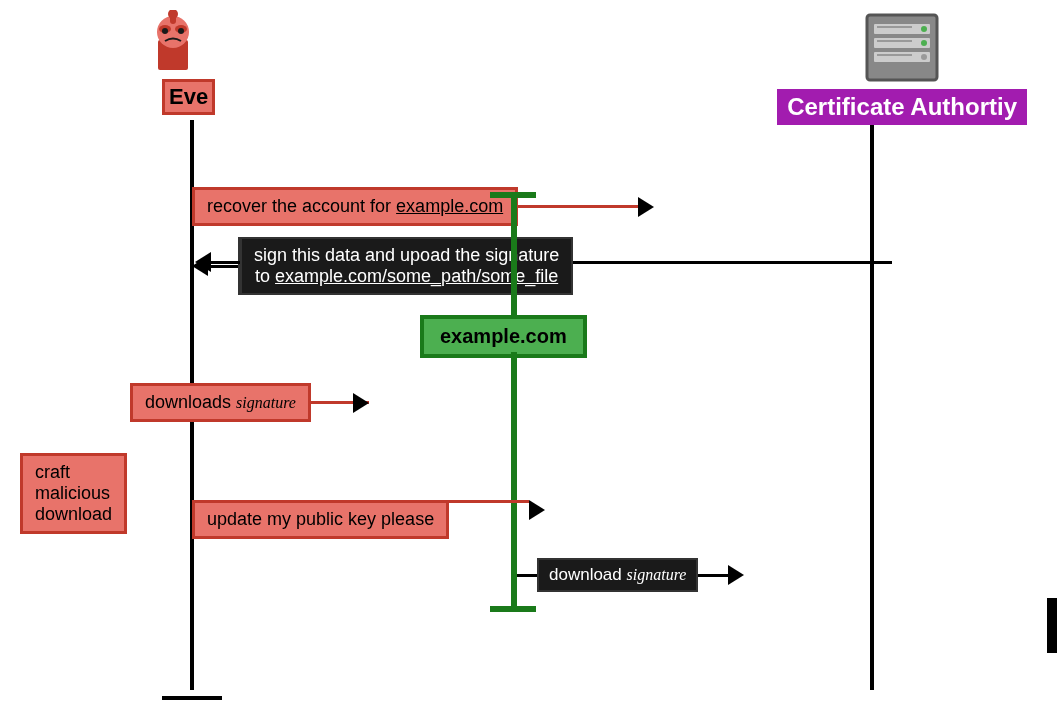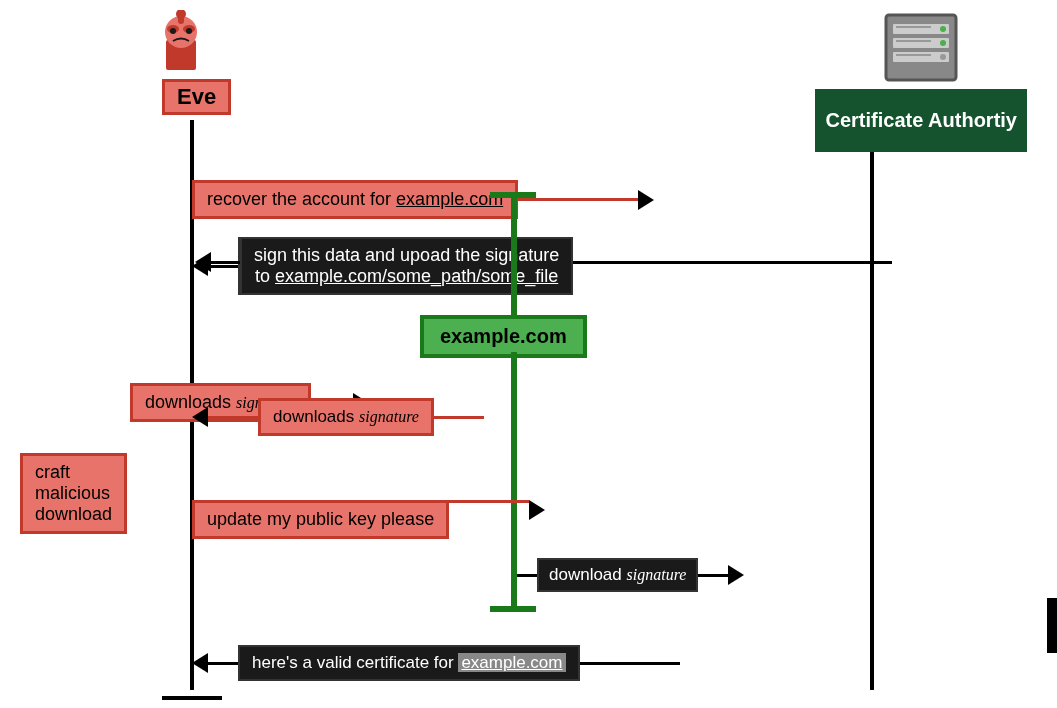--- a/index.html
+++ b/index.html
@@ -51,41 +51,41 @@
       top: 10px;
     }
 
     .eve-label {
       margin-top: 4px;
       font-size: 22px;
       font-weight: bold;
       color: #000;
       background: #e8736a;
       border: 3px solid #c0392b;
-      padding: 2px 12px;
+      padding: 2px 4px;
       margin-left: 32px;
     }
 
     
     .ca-actor {
       position: absolute;
       right: 30px;
       top: 10px;
       display: flex;
       flex-direction: column;
       align-items: center;
     }
 
     .ca-label {
       margin-top: 4px;
-      font-size: 20px;
+      font-size: 24px;
       font-weight: bold;
       color: #fff;
-      background: #14532d;
-      padding: 20px 10px;
+      background: #a21caf;
+      padding: 4px 10px;
       white-space: nowrap;
     }
 
     .msg-box {
       padding: 6px 12px;
       font-size: 18px;
       border: 3px solid #c0392b;
       background: #e8736a;
       color: #000;
       white-space: nowrap;
@@ -216,21 +216,21 @@
       <circle cx="62" cy="33" r="3" fill="#4caf50"></circle>
       <circle cx="62" cy="47" r="3" fill="#999"></circle>
 
       <rect x="15" y="16" width="35" height="2" fill="#999"></rect>
       <rect x="15" y="30" width="35" height="2" fill="#999"></rect>
       <rect x="15" y="44" width="35" height="2" fill="#999"></rect>
     </svg>
     <div class="ca-label">Certificate Authortiy</div>
   </div>
 
-  <div style="position:absolute; top:180px; left:192px; display:flex; align-items:center;text-align:center;">
+  <div style="position:absolute; top:187px; left:192px; display:flex; align-items:center;text-align:center;">
     <div class="msg-box">
       recover the account for <span class="underline">example.com</span>
     </div>
 
     <div class="hline" style="width:120px;"></div>
     <div class="arrow-right"></div>
   </div>
 
   <div style="position:absolute; top:237px; left:192px; display:flex; align-items:center;">
     <div class="arrow-left"></div>
@@ -266,28 +266,20 @@
   <div style="position:absolute; left:490px; top:606px; width:46px; height:6px; background:#1a7a1a;"></div>
 
   <div style="position:absolute; top:383px; left:130px; display:flex; align-items:center;">
     <div class="msg-box">
       downloads <span class="sig-italic">signature</span>
     </div>
     <div class="hline" style="width:58px;"></div>
     <div class="arrow-right" style="transform:rotate(180deg); border-left:none; border-right:16px solid #000; margin-left:-16px;"></div>
   </div>
 
-  <div style="position:absolute; top:398px; left:192px; display:flex; align-items:center;">
-    <div class="arrow-left"></div>
-    <div style="width:50px; height:3px; background:#c0392b;"></div>
-    <div class="msg-box" style="font-size:17px;">
-      downloads <span class="sig-italic">signature</span>
-    </div>
-    <div style="width:50px; height:3px; background:#c0392b;"></div>
-  </div>
 
   <div style="position:absolute; top:453px; left:20px;">
     <div class="craft-box">craft malicious download</div>
   </div>
 
   <div style="position:absolute; top:500px; left:192px; display:flex; align-items:flex-start;">
     <div class="msg-box">update my public key please</div>
     <div style="height:3px; background:#c0392b; width:80px;"></div>
     <div class="arrow-right"></div>
   </div>
@@ -300,24 +292,16 @@
     <div style="width:30px; height:3px; background:#000;"></div>
     <div class="arrow-right"></div>
   </div>
 
   <div style="position:absolute; top:598px; right:10px;">
     <div class="sig-valid">
        valid ✔
     </div>
   </div>
 
-  <div style="position:absolute; top:645px; left:192px; display:flex; align-items:center;">
-    <div class="arrow-left"></div>
-    <div style="height:3px; background:#000; width:30px;"></div>
-    <div class="msg-box-dark" style="font-size:17px;">
-      here's a valid certificate for <span class="underline" style="background:#888; padding:0 3px;">example.com</span>
-    </div>
-    <div style="height:3px; background:#000; width:100px;"></div>
-  </div>
 
   <div style="position:absolute; bottom:8px; left:162px; width:60px; height:4px; background:#000;"></div>
 
 </div>
 
 </body></html>

